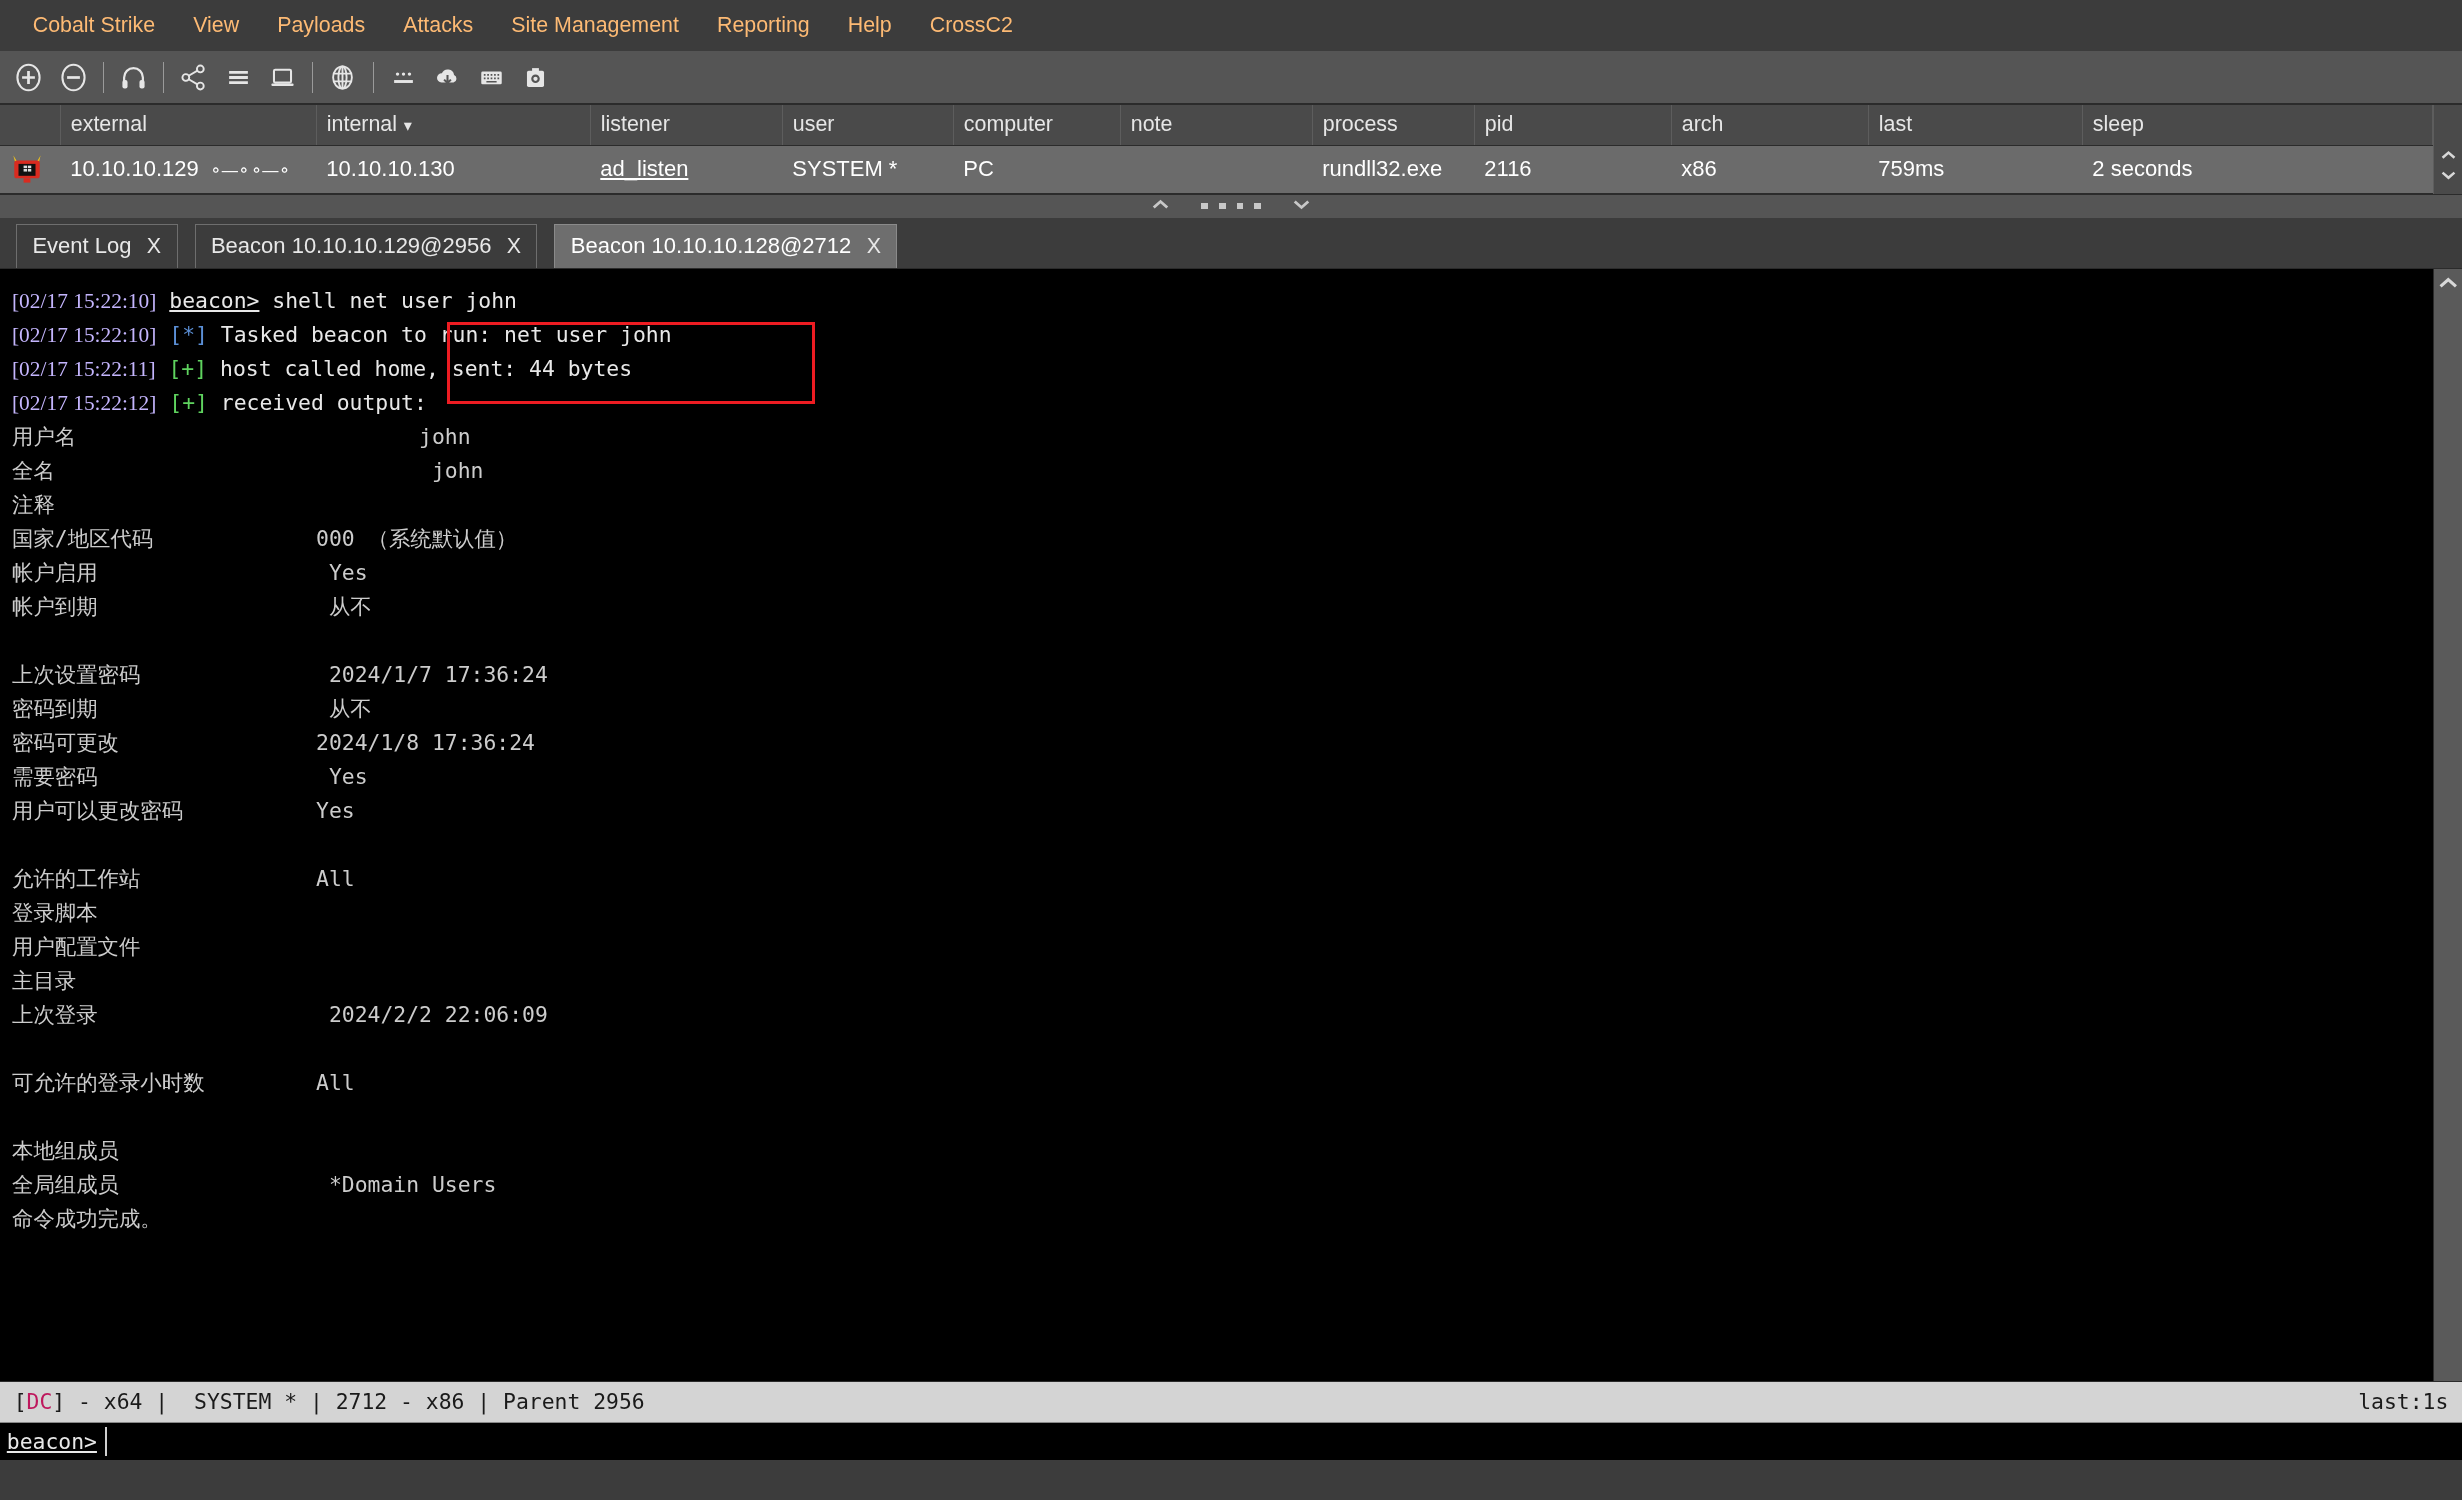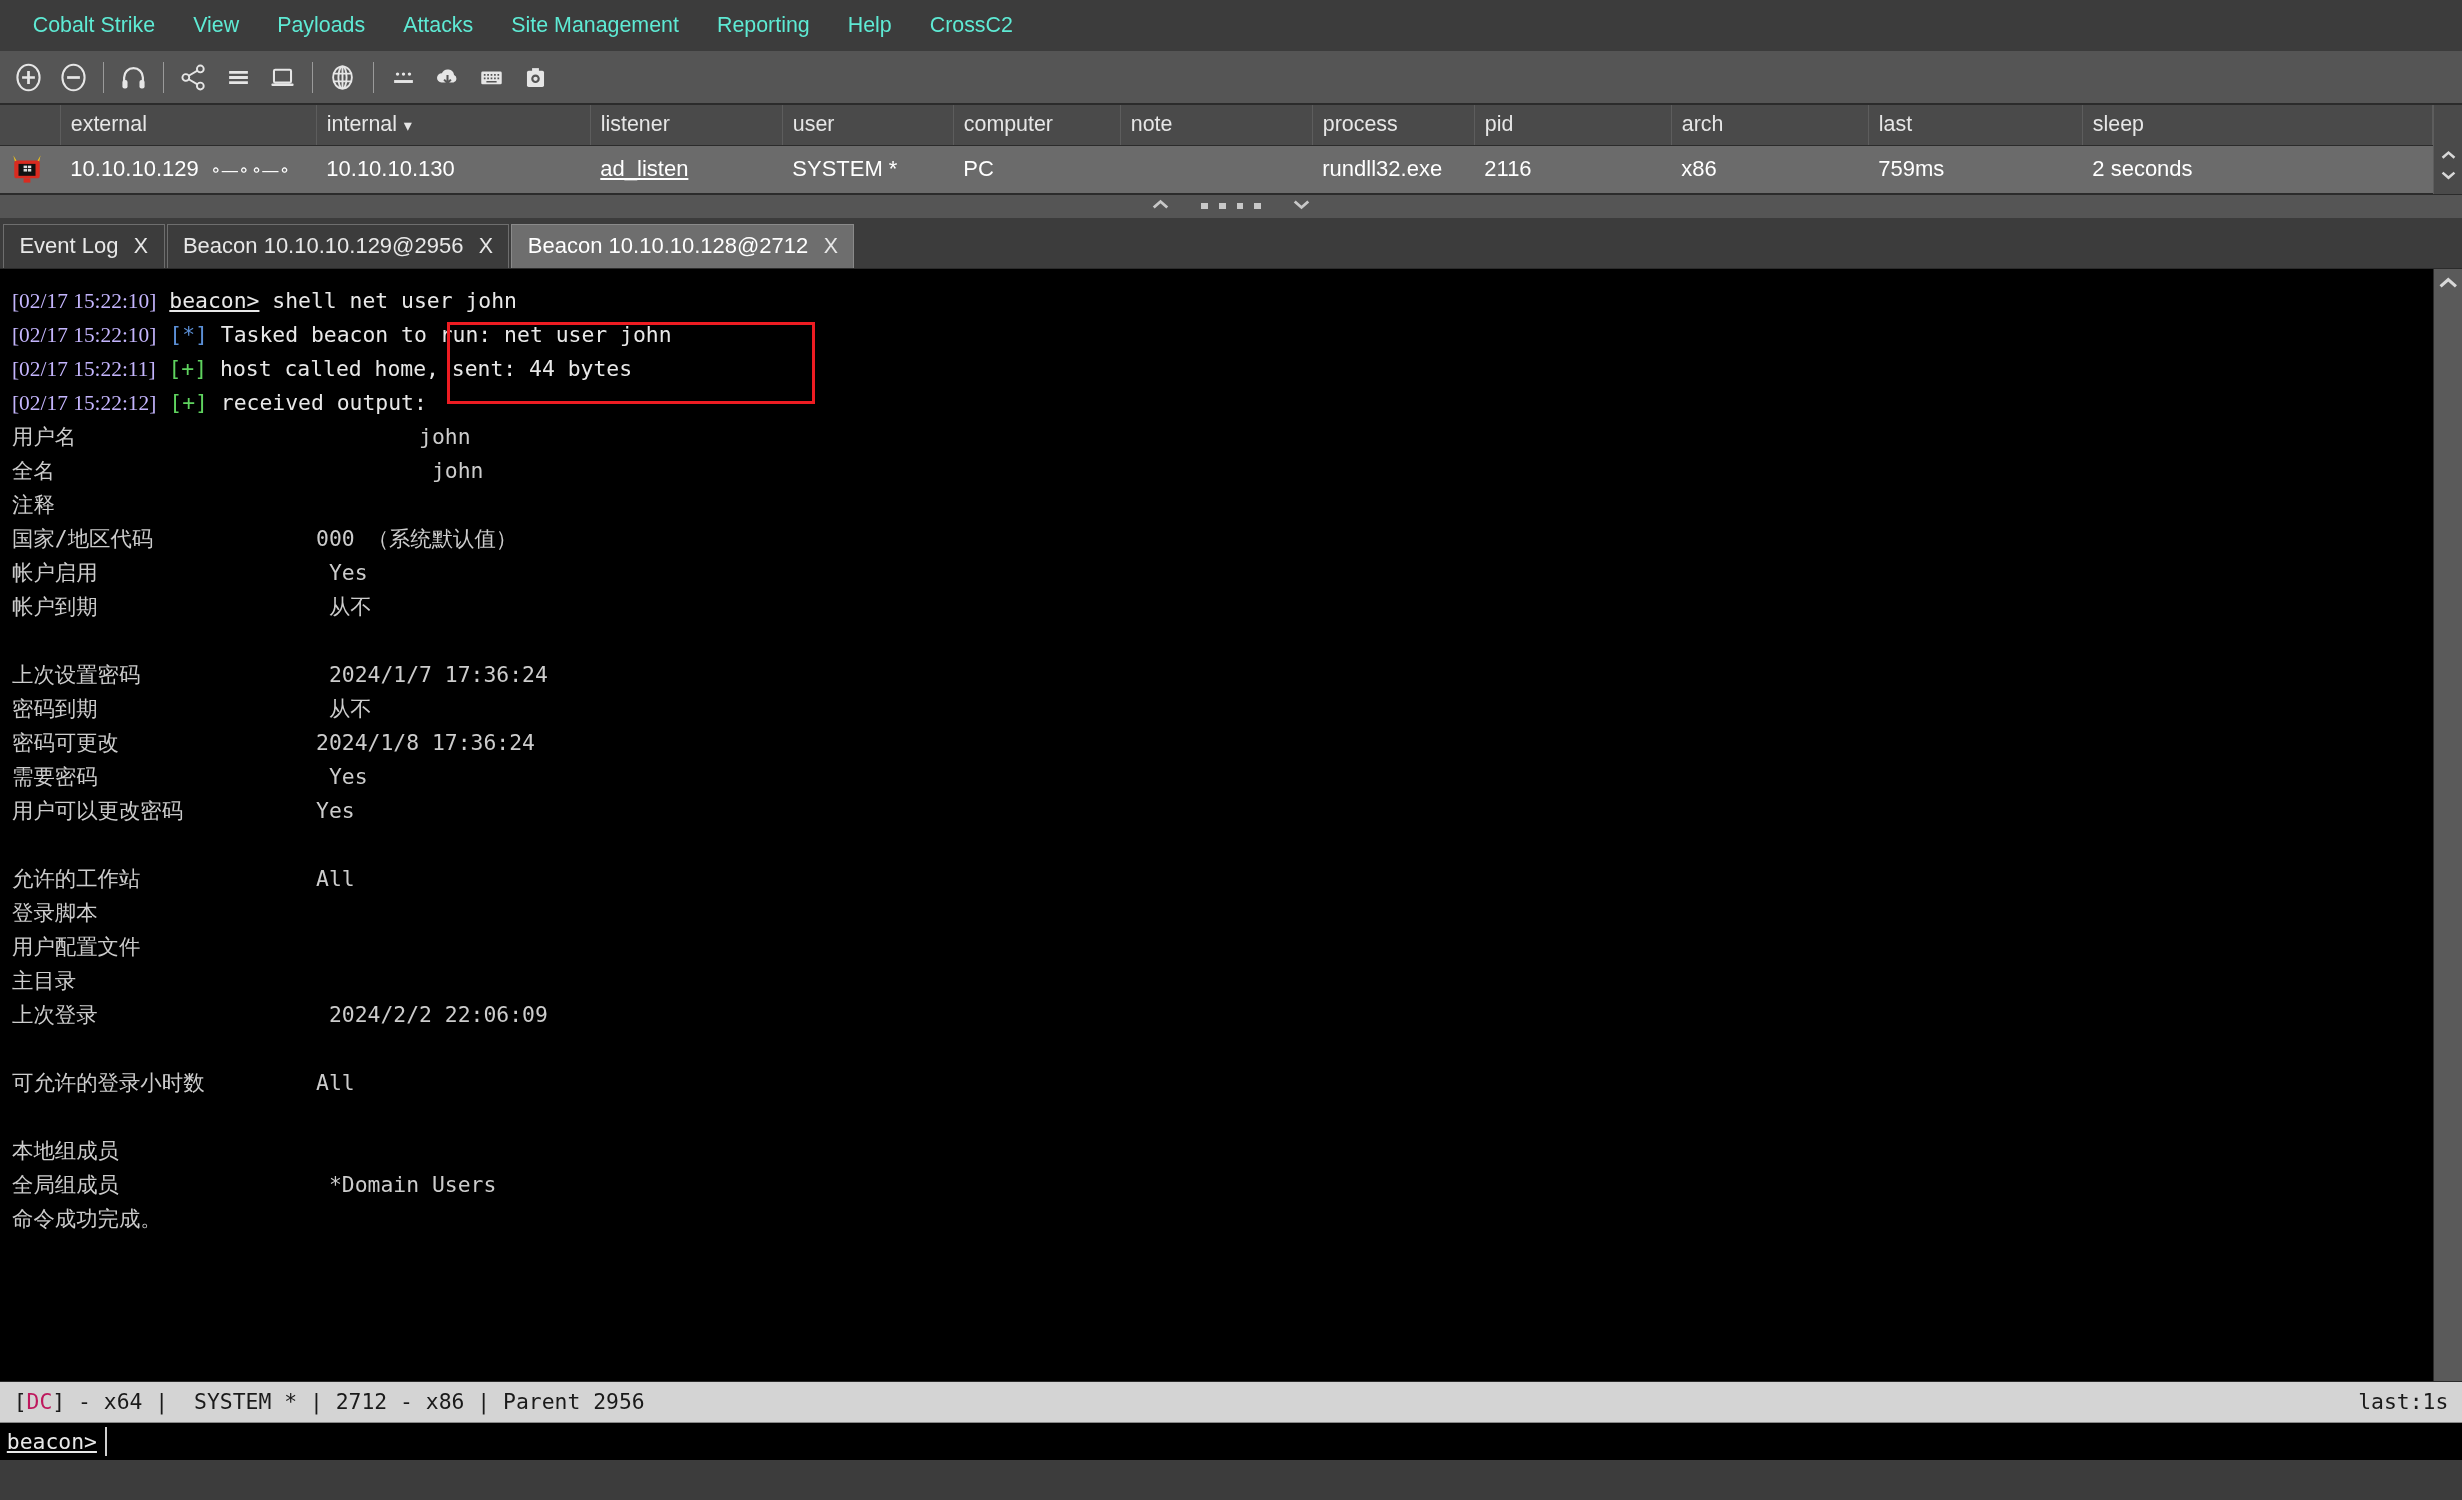--- a/index.html
+++ b/index.html
@@ -15,21 +15,21 @@
     height: 51px;
     background: #3c3c3c;
     display: flex;
     align-items: center;
     padding-left: 13.7px;
     gap: 0px;
   }
   .menu-item {
     font-family: "Liberation Sans", sans-serif;
     font-size: 21.4px;
-    color: #5eead4;
+    color: #fdba74;
     padding: 5.1px 19px;
     white-space: nowrap;
     cursor: default;
   }
 
   
   .toolbar {
     height: 53px;
     background: #555555;
     display: flex;
@@ -138,22 +138,22 @@
   }
   .splitter .grip { display:flex; align-items:center; gap:11px; }
   .splitter .dot { width:6.8px; height:6.8px; background:#c8c8c8; }
 
   
   .tabbar {
     height: 50px;
     background: #3c3c3c;
     display: flex;
     align-items: flex-end;
-    padding-left: 3px;
-    gap: 2px;
+    padding-left: 16px;
+    gap: 17px;
   }
   .tab {
     display: flex;
     align-items: center;
     gap: 15.4px;
     height: 44px;
     padding: 0 15.4px;
     background: #3c3c3c;
     border: 1.7px solid #6e6e6e;
     border-bottom: none;

